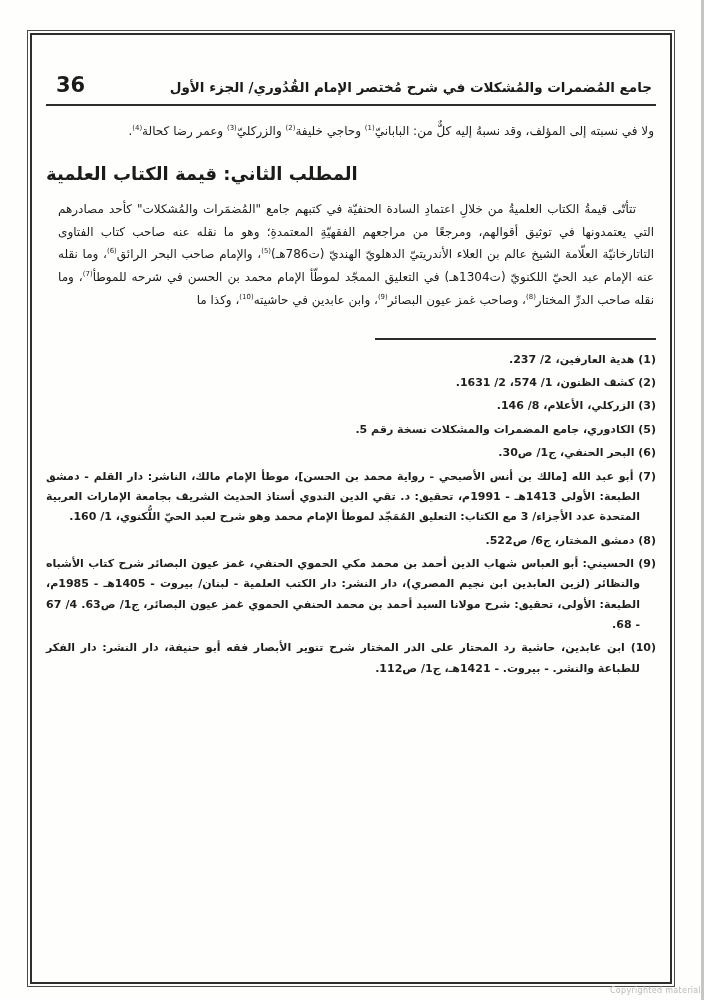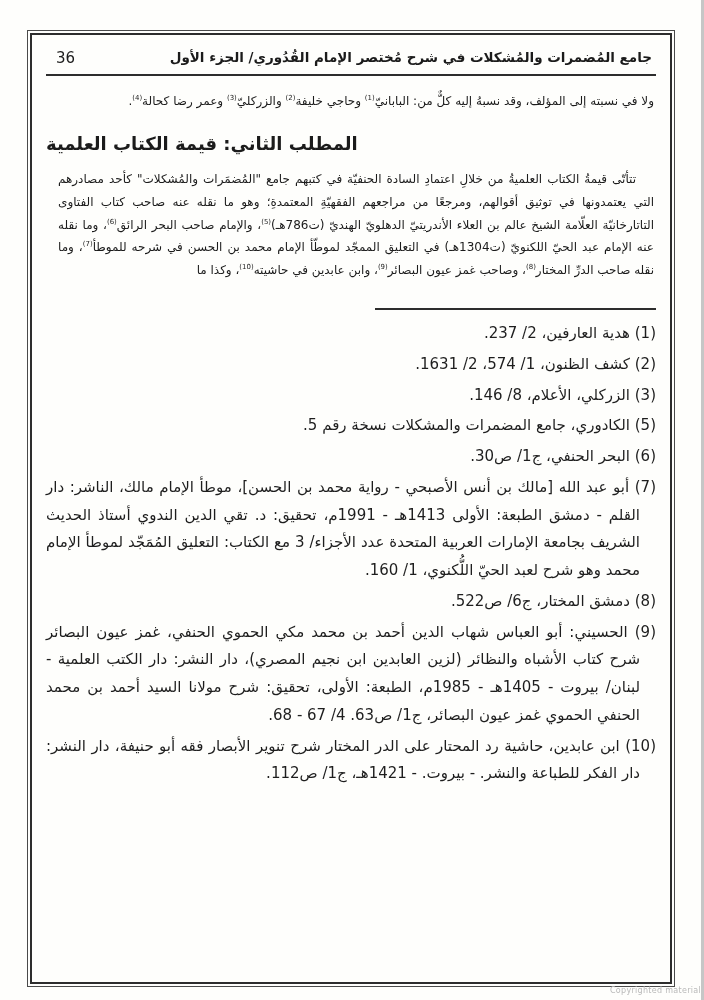--- a/index.html
+++ b/index.html
@@ -39,23 +39,24 @@
       justify-content: space-between;
       align-items: flex-end;
       padding: 0 4px;
     }
     .header-title {
       font-weight: bold;
       font-size: 13.5px;
       line-height: 1.5;
     }
     .page-number {
-      font-weight: normal;
-      font-size: 15px;
+      font-weight: bold;
+      font-size: 21px;
       padding-left: 6px;
+      margin-top: 26px;
     }
     .header-rule {
       border-top: 2px solid #2d2d2d;
       margin-top: 7px;
     }
     .para {
       font-size: 12px;
       line-height: 1.9;
       text-align: justify;
       margin: 14px 2px 0 12px;
@@ -71,27 +72,28 @@
       text-align: left;
       margin: 20px 0 4px 0;
     }
     .footnote-sep {
       width: 46%;
       border-top: 2px solid #2d2d2d;
       margin: 26px 0 10px 0;
     }
     .footnotes { direction: rtl; }
     .footnote {
-      font-size: 15px;
+      font-size: 11px;
       line-height: 1.85;
       text-align: justify;
       padding-right: 16px;
       text-indent: -16px;
       margin-bottom: 3px;
       color: #1e1e1e;
+      font-weight: bold;
     }
     .fn-num { white-space: nowrap; }
     .watermark {
       position: absolute;
       bottom: 5px; right: 3px;
       direction: ltr;
       font-size: 8px;
       color: #b9b9b9;
       letter-spacing: 0.3px;
     }

